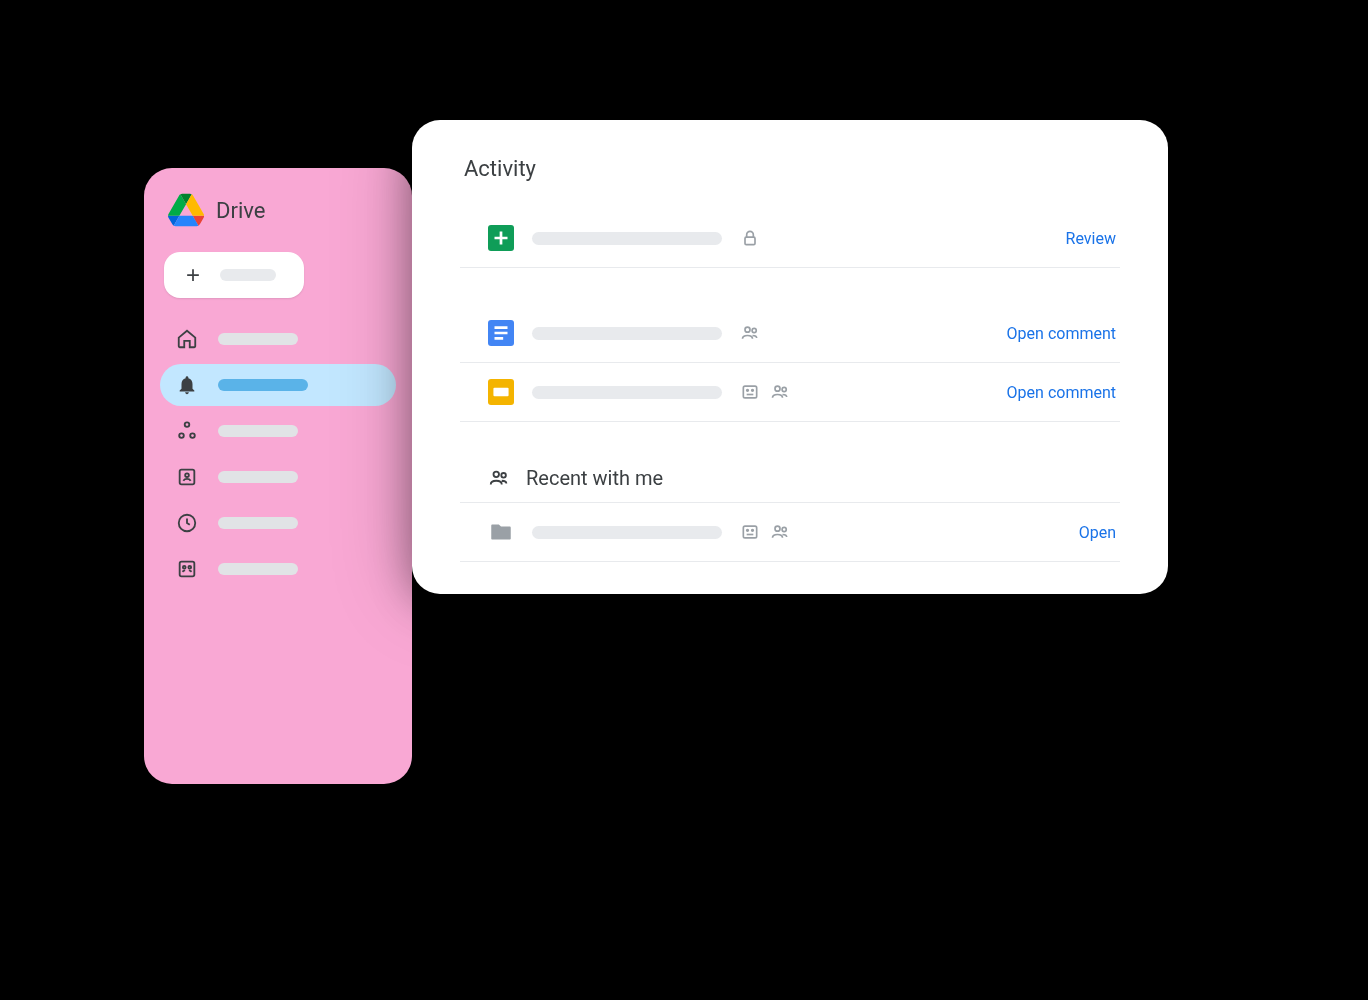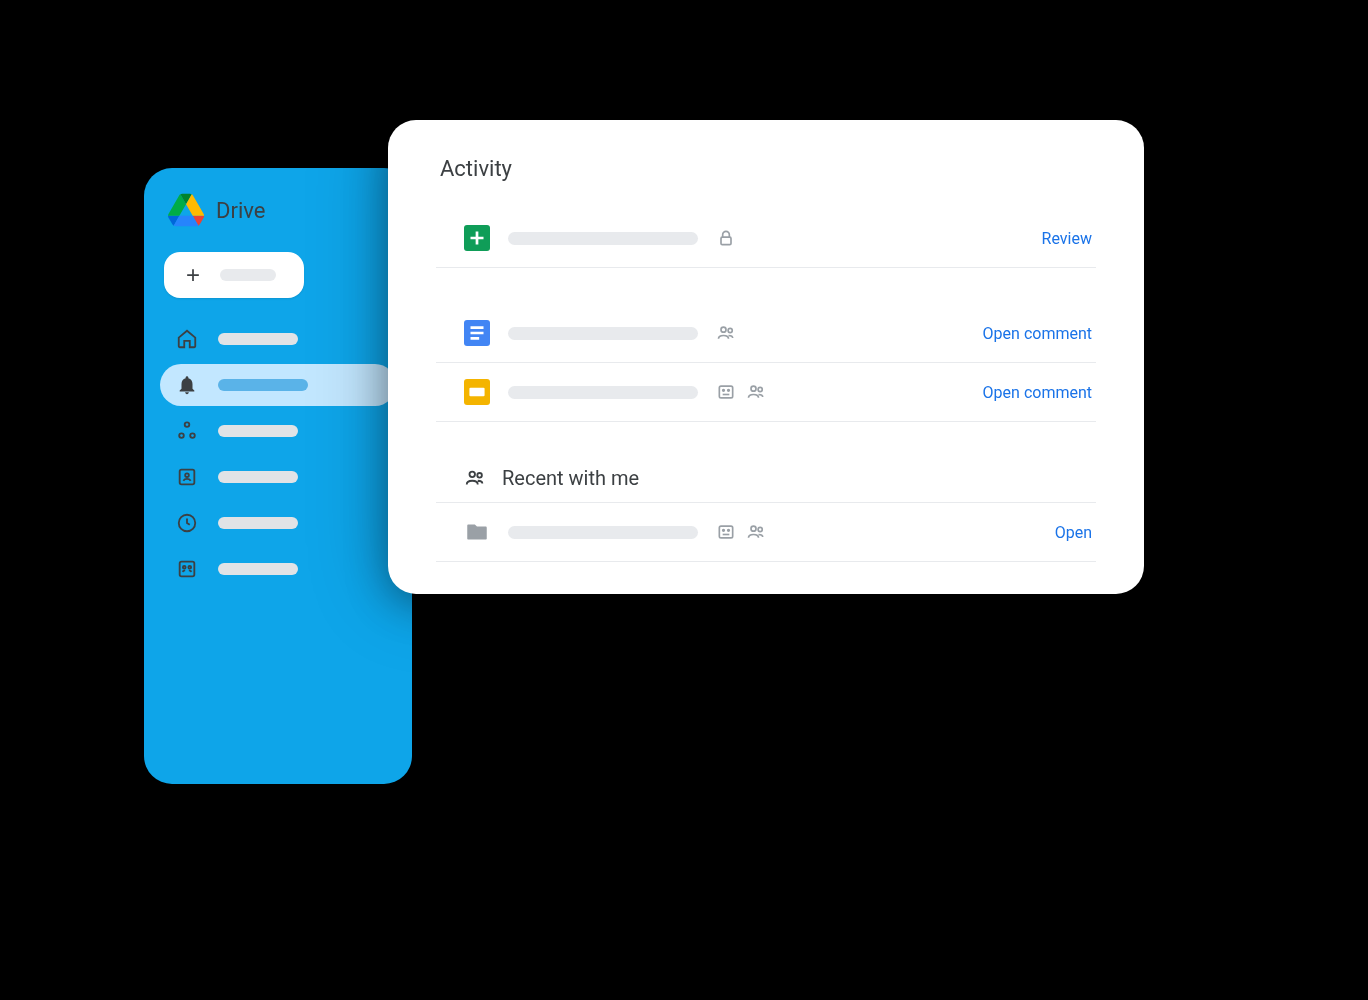--- a/index.html
+++ b/index.html
@@ -9,21 +9,21 @@
     width: 1368px;
     height: 1000px;
     position: relative;
   }
   .sidebar {
     position: absolute;
     left: 144px;
     top: 168px;
     width: 268px;
     height: 616px;
-    background: #0ea5e9;
+    background: #f9a8d4;
     border-radius: 28px;
     padding: 24px 16px;
   }
   .sidebar-header {
     display: flex;
     align-items: center;
     gap: 12px;
     margin-bottom: 24px;
     padding-left: 8px;
   }
@@ -71,21 +71,21 @@
     height: 12px;
     background: #e1e3e6;
     border-radius: 6px;
   }
   .nav-item .skel { width: 80px; }
   .nav-item.active .skel { background: #5ab3e8; width: 90px; }
   .new-button .skel { width: 56px; background: #e8eaed; }
   
   .activity-panel {
     position: absolute;
-    left: 388px;
+    left: 412px;
     top: 120px;
     width: 756px;
     background: #fff;
     border-radius: 28px;
     box-shadow: 0 8px 40px rgba(0,0,0,0.35), 0 0 80px rgba(0,0,0,0.25);
     padding: 36px 48px 24px 48px;
   }
   .panel-title {
     font-size: 22px;
     color: #3c4043;

